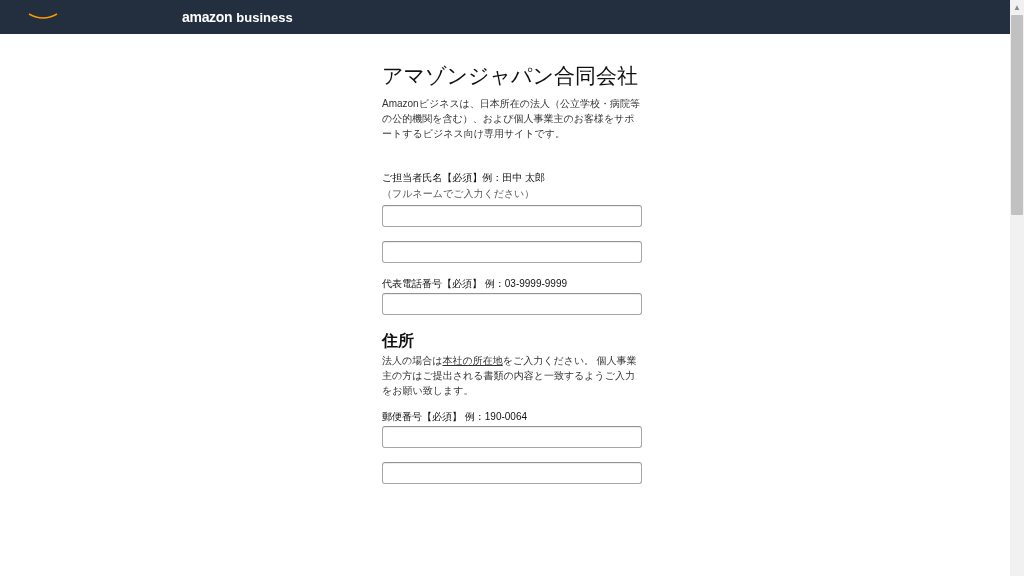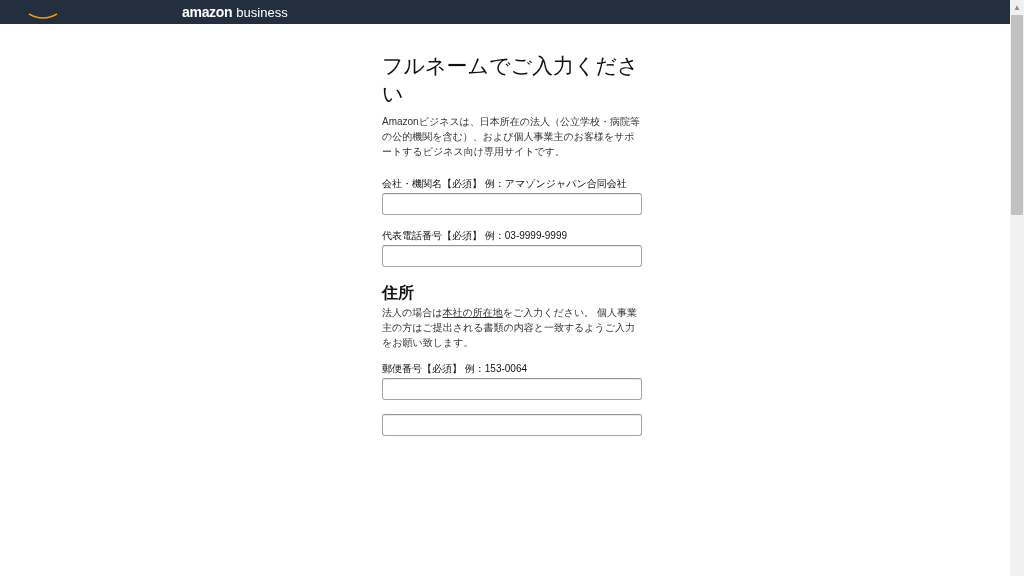--- a/index.html
+++ b/index.html
@@ -1,73 +1,77 @@
 <!DOCTYPE html>
 <html><head>
   <meta charset="utf-8">
   <style>
     * { margin: 0; padding: 0; box-sizing: border-box; }
     body { font-family: "Hiragino Kaku Gothic Pro", "Meiryo", sans-serif; background: #fff; color: #111; }
-    .header { background: #232f3e; height: 24px; display: flex; align-items: center; padding-left: 182px; }
+    .header { background: #232f3e; height: 34px; display: flex; align-items: center; padding-left: 182px; }
     .logo-wrap { display: flex; align-items: baseline; gap: 2px; }
     .logo-amazon { color: #fff; font-size: 14px; font-weight: 700; letter-spacing: -0.3px; position: relative; }
-    .logo-biz { color: #fff; font-size: 13px; font-weight: 400; margin-left: 2px; }
+    .logo-biz { color: #fff; font-size: 13px; font-weight: 700; margin-left: 2px; }
     .logo-smile { position: absolute; left: 28px; top: 13px; width: 30px; height: 8px; }
     .container { max-width: 260px; margin: 0 auto; padding-top: 28px; }
     .page-title { font-size: 21px; font-weight: 400; color: #111; margin-bottom: 6px; }
-    .intro { font-size: 10px; color: #333; line-height: 1.5; margin-bottom: 18px; }
+    .intro { font-size: 10px; color: #333; line-height: 1.5; margin-bottom: 30px; }
     .form-group { margin-bottom: 14px; }
     .form-label { display: block; font-size: 10px; color: #111; margin-bottom: 2px; line-height: 1.4; }
     .form-sublabel { display: block; font-size: 10px; color: #555; margin-bottom: 4px; line-height: 1.4; }
     .form-input { width: 100%; height: 22px; border: 1px solid #a6a6a6; border-top-color: #949494; border-radius: 3px; padding: 2px 6px; font-size: 11px; box-shadow: 0 1px 0 rgba(255,255,255,.5), 0 1px 0 rgba(0,0,0,.07) inset; }
     .section-title { font-size: 16px; font-weight: 700; color: #111; margin-bottom: 1px; }
-    .section-text { font-size: 10px; color: #333; line-height: 1.5; margin-bottom: 10px; }
+    .section-text { font-size: 10px; color: #333; line-height: 1.5; margin-bottom: 10px; font-family: Liberation Serif, serif; }
     .section-text u { text-decoration: underline; }
     .address-block { margin-top: 16px; margin-bottom: 12px; }
     .scrollbar { position: fixed; right: 0; top: 0; width: 14px; height: 100vh; background: #f1f1f1; }
     .scrollbar-thumb { position: absolute; right: 1px; top: 15px; width: 12px; height: 200px; background: #c1c1c1; border-radius: 1px; }
     .scrollbar-up { position: absolute; top: 0; width: 14px; height: 14px; display:flex; align-items:center; justify-content:center; font-size:8px; color:#888; }
   </style>
 </head>
 <body>
 
 <div class="header">
   <div class="logo-wrap">
     <span class="logo-amazon">amazon</span>
     <svg class="logo-smile" viewBox="0 0 30 8">
         <path d="M1 1 Q15 9 29 1" stroke="#ff9900" stroke-width="1.5" fill="none"></path>
       </svg>
     <span class="logo-biz">business</span>
   </div>
 </div>
 
 <div class="container">
-  <h1 class="page-title">フルネームでご入力ください</h1>
+  <h1 class="page-title">アマゾンジャパン合同会社</h1>
   <p class="intro">Amazonビジネスは、日本所在の法人（公立学校・病院等の公的機関を含む）、および個人事業主のお客様をサポートするビジネス向け専用サイトです。</p>
 
+  <div class="form-group">
+    <label class="form-label">ご担当者氏名【必須】例：田中 太郎</label>
+    <span class="form-sublabel">（フルネームでご入力ください）</span>
+    <input type="text" class="form-input" style="">
+  </div>
 
   <div class="form-group">
-    <label class="form-label">会社・機関名【必須】 例：アマゾンジャパン合同会社</label>
     <input type="text" class="form-input" style="">
   </div>
 
   <div class="form-group">
     <label class="form-label">代表電話番号【必須】 例：03-9999-9999</label>
     <input type="text" class="form-input" style="">
   </div>
 
   <div class="address-block">
     <div class="section-title">住所</div>
     <div class="section-text">
       <span>法人の場合は</span><u>本社の所在地</u><span>をご入力ください。 個人事業主の方はご提出される書類の内容と一致するようご入力をお願い致します。</span>
     </div>
   </div>
 
   <div class="form-group">
-    <label class="form-label">郵便番号【必須】 例：153-0064</label>
+    <label class="form-label">郵便番号【必須】 例：190-0064</label>
     <input type="text" class="form-input" style="">
   </div>
 
   <div class="form-group">
     <input type="text" class="form-input" style="">
   </div>
 
 </div>
 
 <div class="scrollbar">

